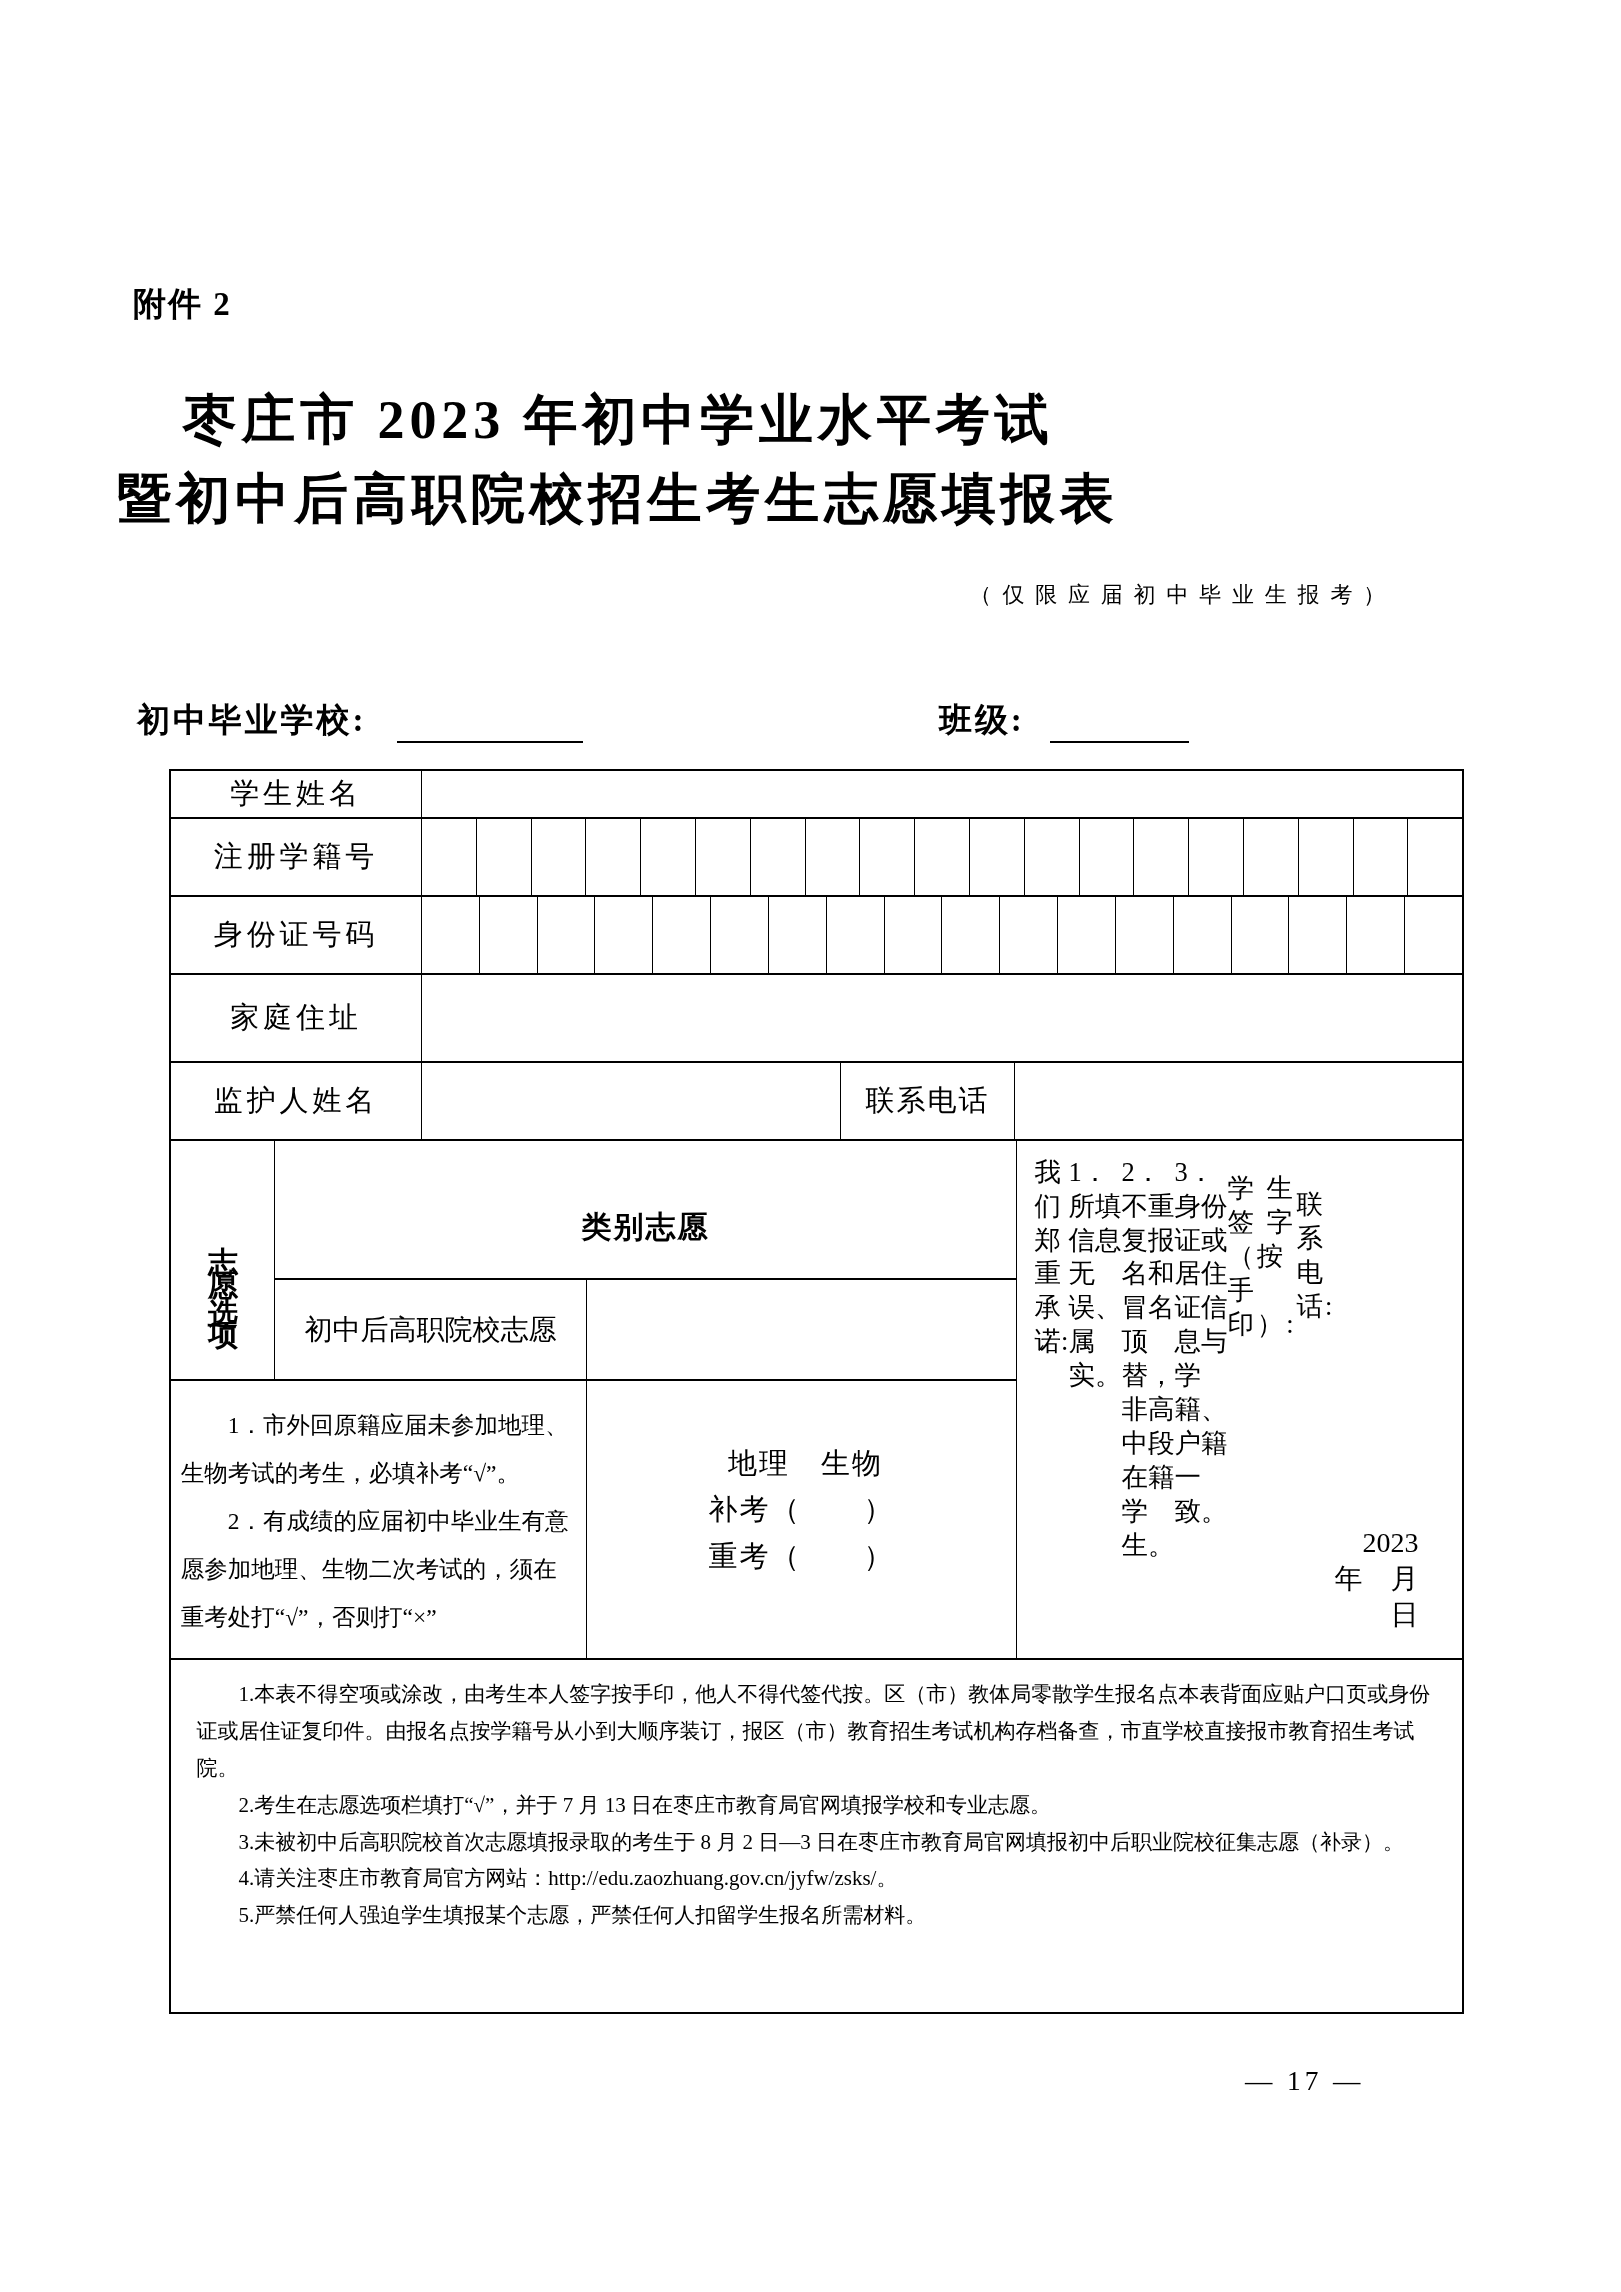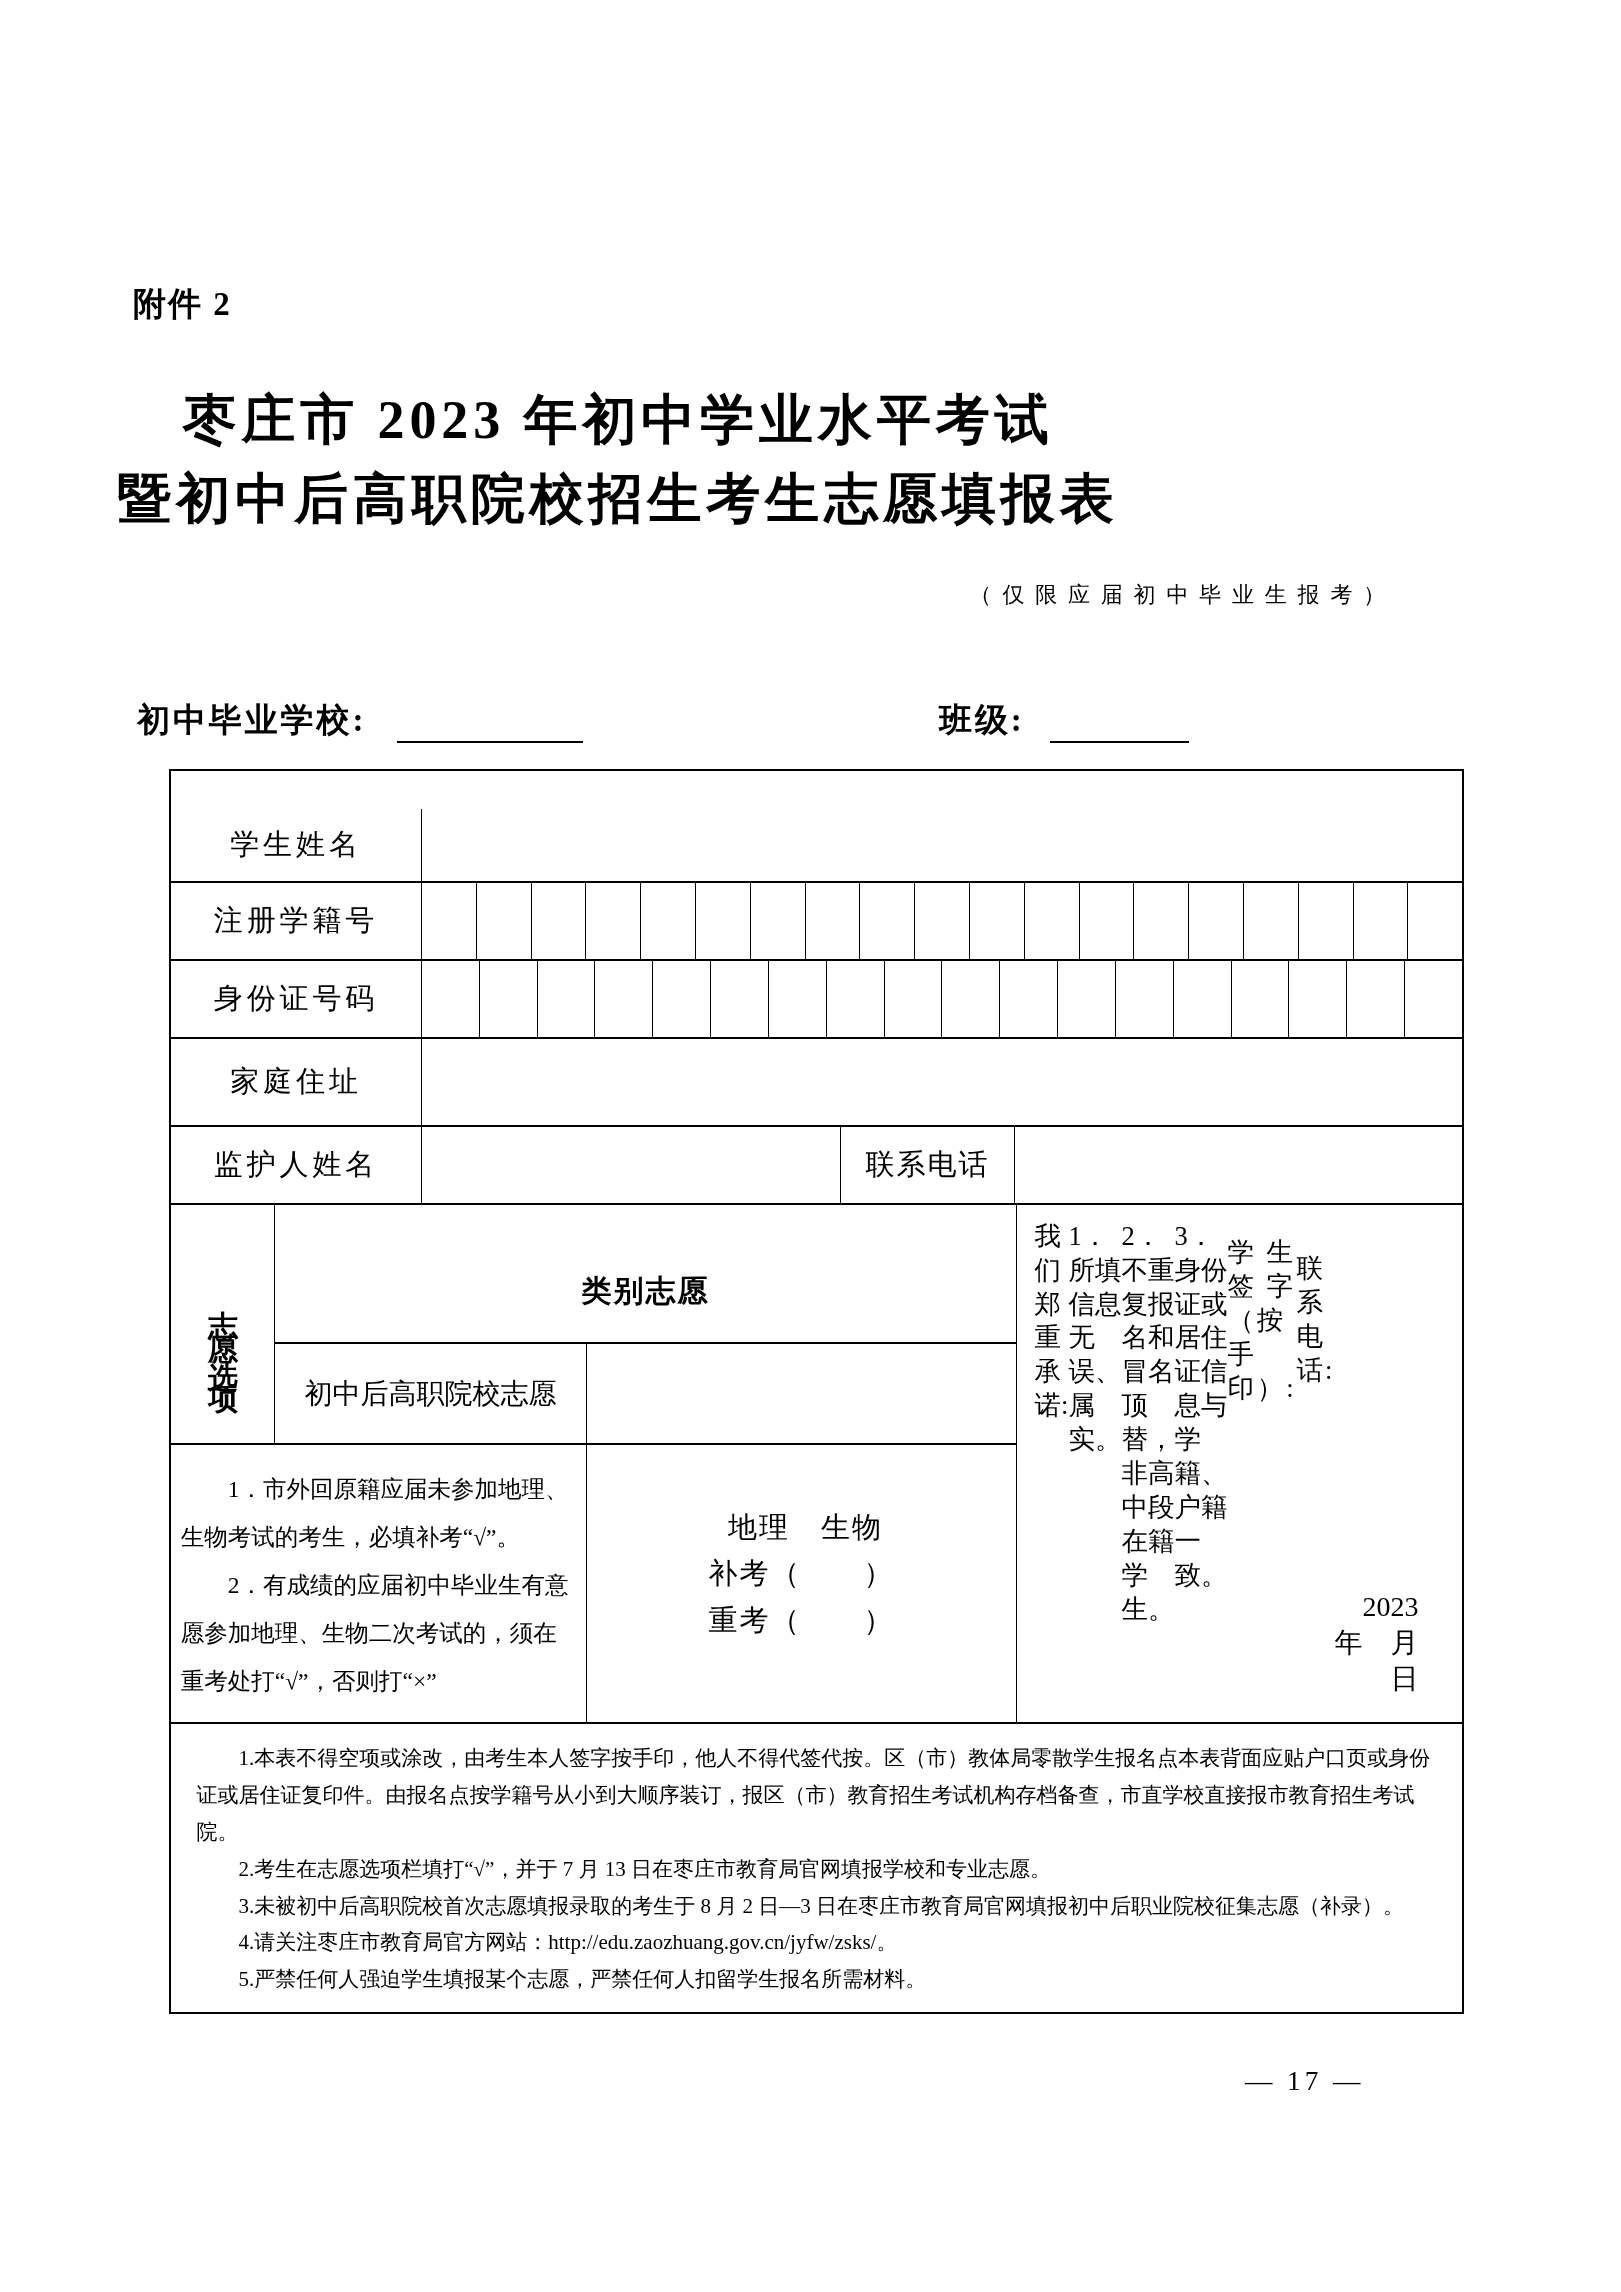--- a/index.html
+++ b/index.html
@@ -30,21 +30,21 @@
 
   
   .form-table {
     left:169px; top:769px; width:1295px; height:1245px;
     border:2px solid #000;
     display:flex; flex-direction:column;
     font-size:29px;
   }
   .row { display:flex; box-sizing:border-box; flex-shrink:0; }
   .row + .row { border-top:2px solid #000; }
-  .r-name    { height:72px;margin-top:38px; }
+  .r-name    { height:46px; }
   .r-regno   { height:78px;font-family:Liberation Serif, serif; }
   .r-idcard  { height:78px; }
   .r-addr    { height:88px; }
   .r-guard   { height:78px; }
   .r-vol     { height:519px; }
   .r-instr   { flex:1 1 auto; }
 
   .lab {
     flex:0 0 251px; box-sizing:border-box;
     display:flex; align-items:center; justify-content:center;

